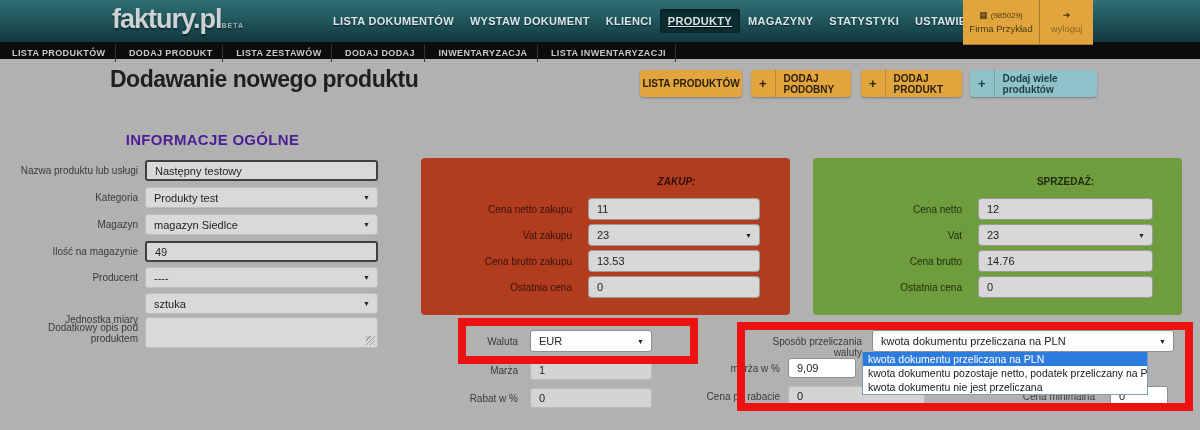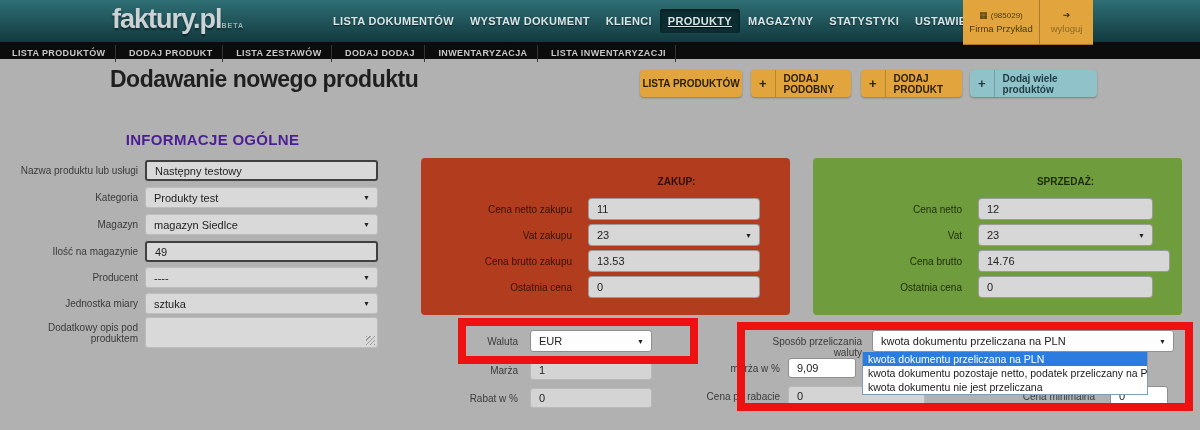--- a/index.html
+++ b/index.html
@@ -68,21 +68,21 @@
   .t-area { position:absolute; background:#d9d9d9; border:1px solid #bdbdbd;
             border-radius:3px; }
   .grip { position:absolute; right:2px; bottom:2px; width:9px; height:9px;
           background:repeating-linear-gradient(315deg,#9a9a9a 0 1px,transparent 1px 3px); }
 
   
   .pricebox { position:absolute; top:158px; width:369px; height:157px; border-radius:4px; }
   .pricebox.zakup { left:421px; background:#b23c1e; }
   .pricebox.sprzedaz { left:813px; background:#6f9c3c; }
   .pb-title { position:absolute; top:18px; font-size:10px; font-weight:bold; text-align:center; }
-  .zakup .pb-title { color:#2f0e05; }
+  .zakup .pb-title { color:#2f0e05;font-style:italic; }
   .sprzedaz .pb-title { color:#1d2b0e; }
   .pb-label { position:absolute; font-size:10px; text-align:right; }
   .zakup .pb-label { color:#35120a; }
   .sprzedaz .pb-label { color:#20300f; }
   .pb-field { height:22px; background:#d7d7d7; border:1px solid rgba(0,0,0,.28);
               border-radius:4px; }
 
   
   .gray-field { background:#d4d4d4; border:1px solid #b9b9b9; }
   .white-field { background:#ffffff; border:1px solid #8f8f8f; }
@@ -178,21 +178,21 @@
 
   <label class="flabel" style="left:0;top:246px;width:138px;">Ilość na magazynie</label>
   <input class="tinput" style="left: 145px; top: 241px; width: 233px;" readonly="" value="49">
 
   <label class="flabel" style="left:0;top:272px;width:138px;">Producent</label>
   <div class="sel" style="left:145px;top:267px;width:233px;">
     <span>----</span>
     <span class="caret">▼</span>
   </div>
 
-  <label class="flabel" style="left:0;top:298px;width:138px;">Jednostka miary</label>
+  <label class="flabel" style="left:0;top:314px;width:138px;">Jednostka miary</label>
   <div class="sel" style="left:145px;top:293px;width:233px;">
     <span>sztuka</span>
     <span class="caret">▼</span>
   </div>
 
   <label class="flabel" style="left:0;top:322px;width:138px;">Dodatkowy opis pod produktem</label>
   <div class="t-area" style="left:145px;top:317px;width:233px;height:31px;">
     <div class="grip"></div>
   </div>
 
@@ -222,21 +222,21 @@
     <label class="pb-label" style="left:10px;top:46px;width:139px;">Cena netto</label>
     <input class="tinput pb-field" style="left: 165px; top: 40px; width: 175px;" readonly="" value="12">
 
     <label class="pb-label" style="left:10px;top:72px;width:139px;">Vat</label>
     <div class="sel pb-field" style="left:165px;top:66px;width:175px;">
       <span>23</span>
       <span class="caret">▼</span>
     </div>
 
     <label class="pb-label" style="left:10px;top:98px;width:139px;">Cena brutto</label>
-    <input class="tinput pb-field" style="left: 165px; top: 92px; width: 192px;" readonly="" value="14.76">
+    <input class="tinput pb-field" style="left: 165px; top: 92px; width: 175px;" readonly="" value="14.76">
 
     <label class="pb-label" style="left:10px;top:124px;width:139px;">Ostatnia cena</label>
     <input class="tinput pb-field" style="left: 165px; top: 118px; width: 175px;" readonly="" value="0">
   </div>
 
   <label class="flabel" style="left:400px;top:336px;width:118px;">Waluta</label>
   <div class="sel sel-white" style="left:530px;top:330px;width:122px;height:22px;">
     <span>EUR</span>
     <span class="caret">▼</span>
   </div>

